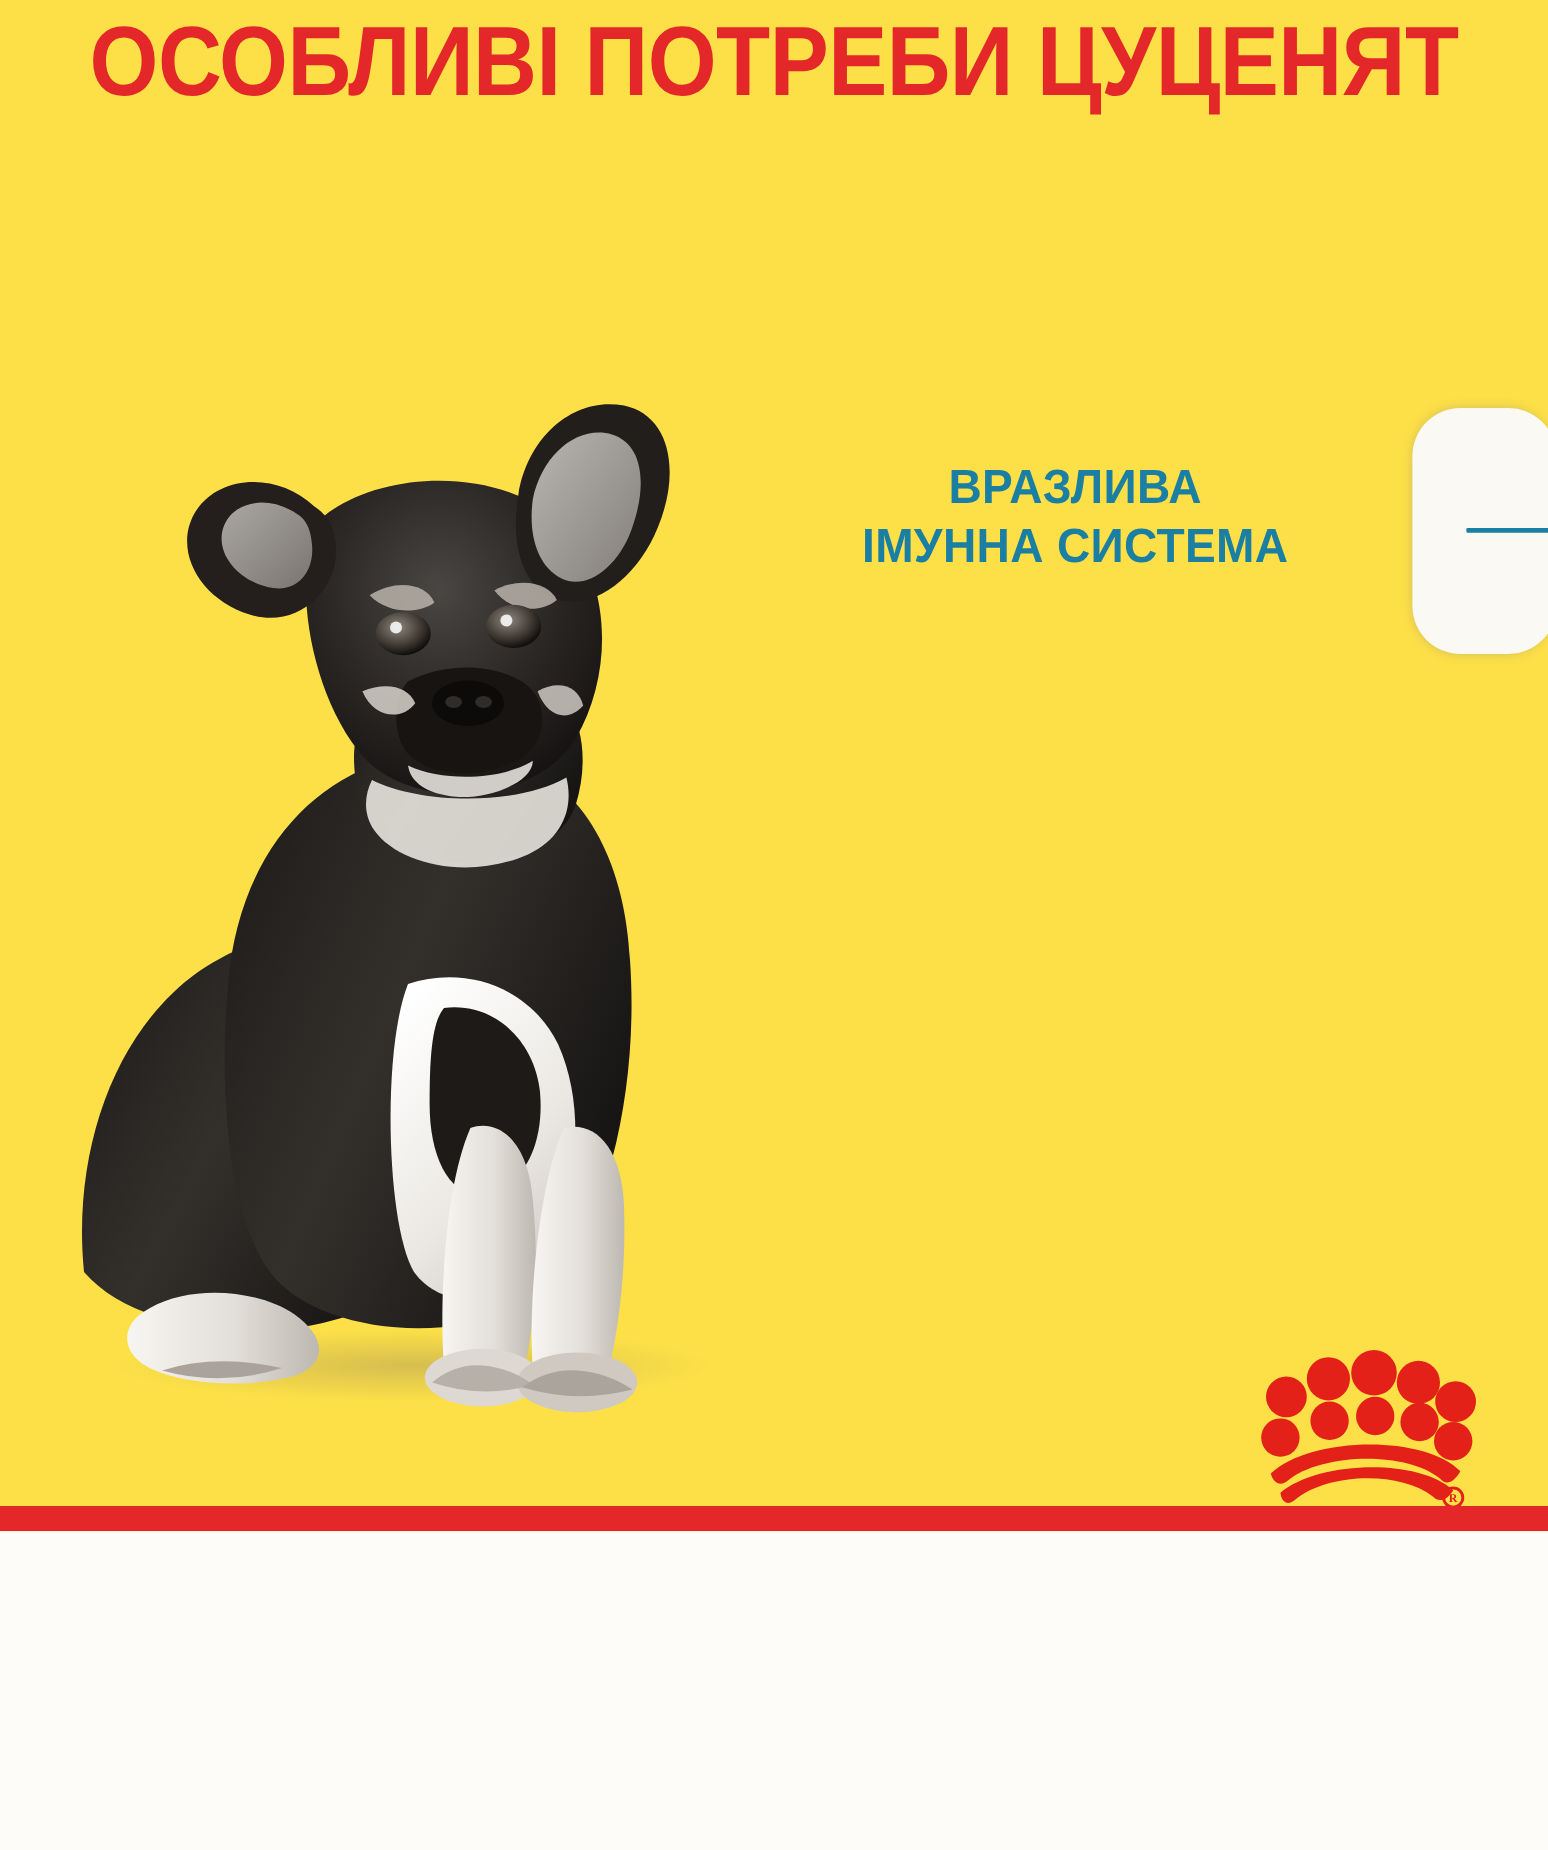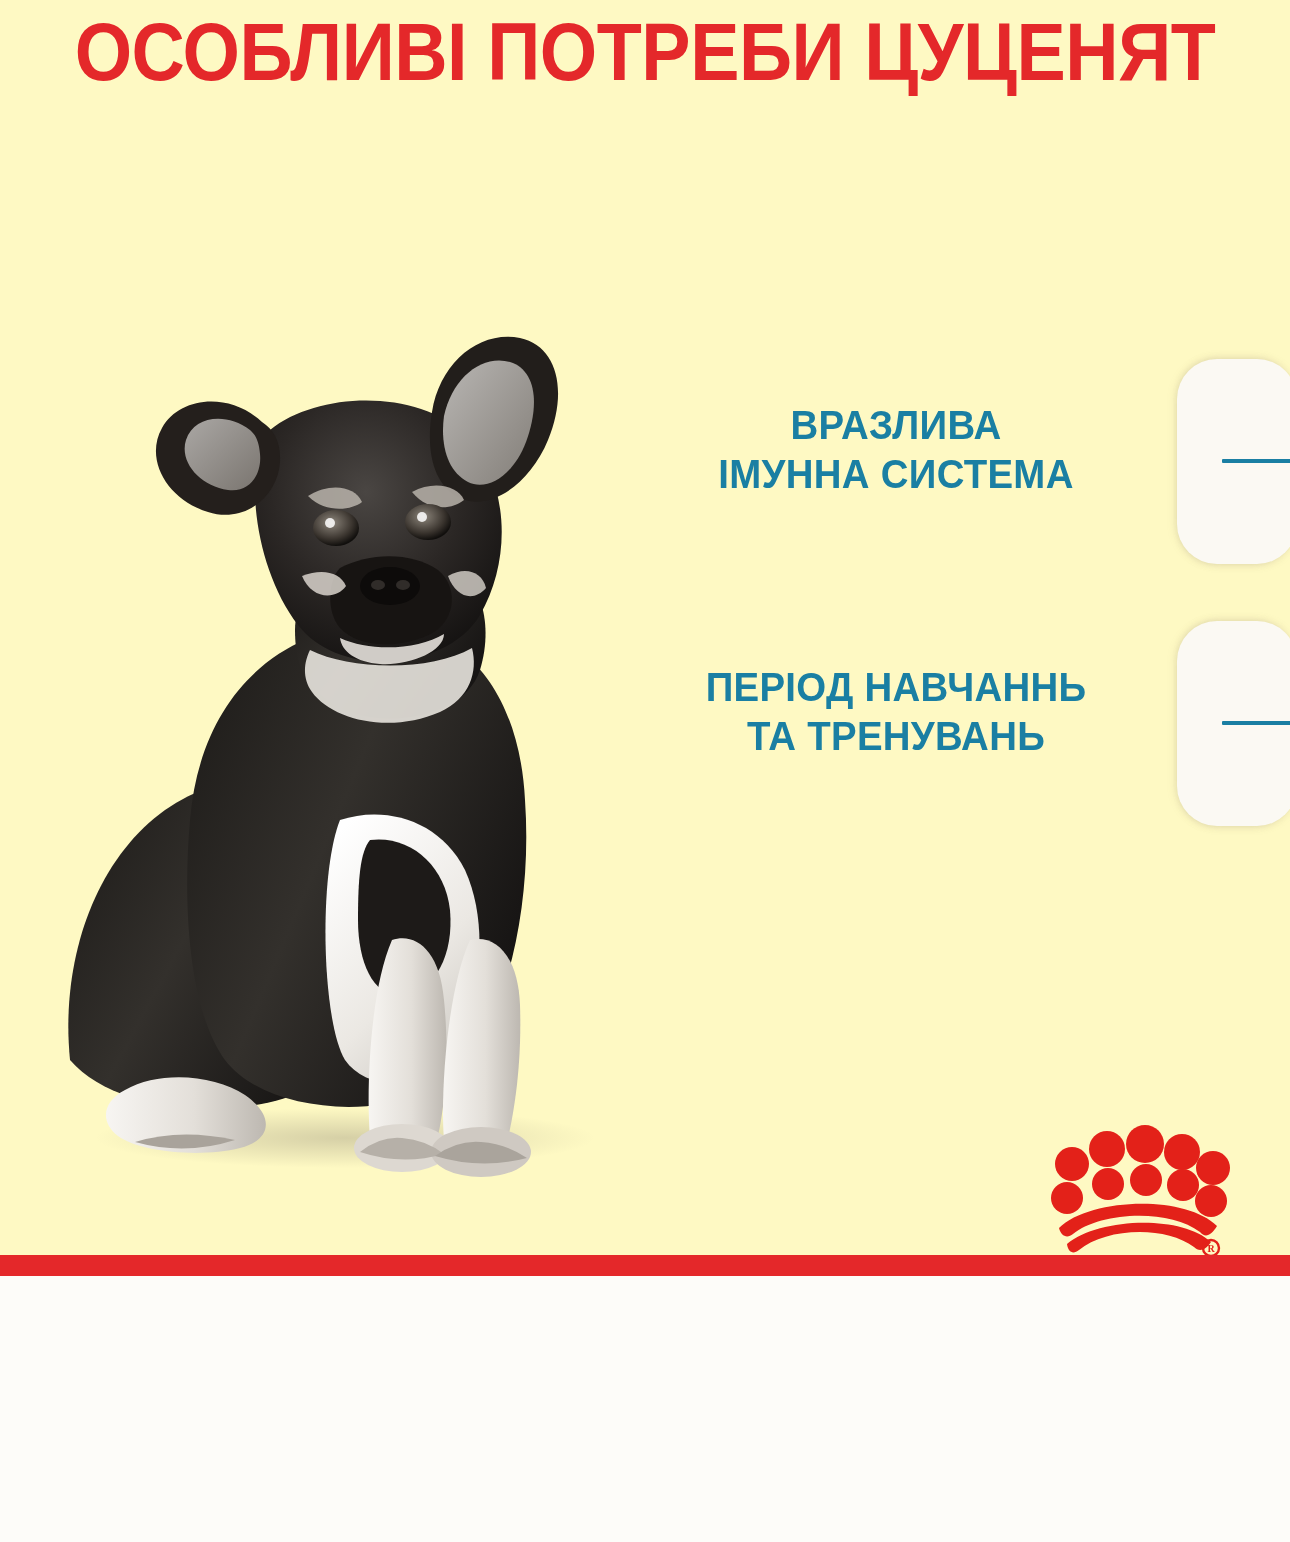--- a/index.html
+++ b/index.html
@@ -10,21 +10,21 @@
     width: 1290px;
     height: 1542px;
     background: #fdfcf9;
     font-family: "Liberation Sans", sans-serif;
     overflow: hidden;
   }
   #stage {
     position: relative;
     width: 1290px;
     height: 1542px;
-    background: #fef9c3;
+    background: #fde047;
     overflow: hidden;
   }
 
   
   #page-title {
     position: absolute;
     left: 0;
     top: 8px;
     width: 1290px;
     text-align: center;
@@ -46,21 +46,21 @@
     top: 300px;
     width: 620px;
     height: 900px;
   }
   #puppy-photo svg { display: block; width: 100%; height: 100%; }
 
   
   #feature-list {
     position: absolute;
     left: 660px;
-    top: 349px;
+    top: 330px;
     width: 630px;
     height: 760px;
   }
   .feature-row {
     position: absolute;
     left: 0;
     width: 630px;
     height: 210px;
   }
   .feature-row.row-0 { top: 10px; }
@@ -254,28 +254,20 @@
 
     <div class="feature-row row-0">
       <div class="feature-label">
         <span class="l1">ВРАЗЛИВА</span>
         <span class="l2">ІМУННА СИСТЕМА</span>
       </div>
       <div class="feature-tab"></div>
       <div class="feature-line"></div>
     </div>
 
-    <div class="feature-row row-1">
-      <div class="feature-label">
-        <span class="l1">ПЕРІОД НАВЧАННЬ</span>
-        <span class="l2">ТА ТРЕНУВАНЬ</span>
-      </div>
-      <div class="feature-tab"></div>
-      <div class="feature-line"></div>
-    </div>
 
 
   </div>
 
   <div id="brand-logo">
     <svg viewBox="0 0 180 110" xmlns="http://www.w3.org/2000/svg" aria-hidden="true">
       <g fill="#e32119">
 
         <circle cx="27" cy="42" r="17"></circle>
         <circle cx="62" cy="27" r="18"></circle>

